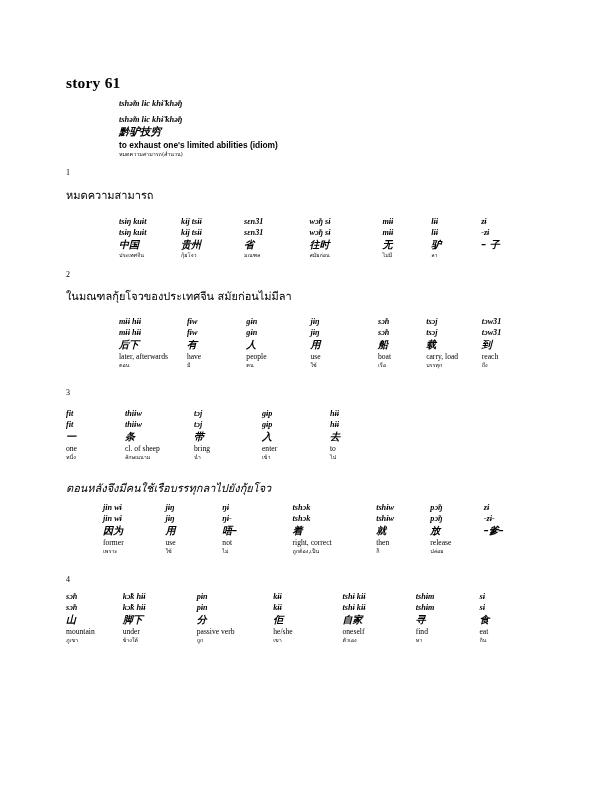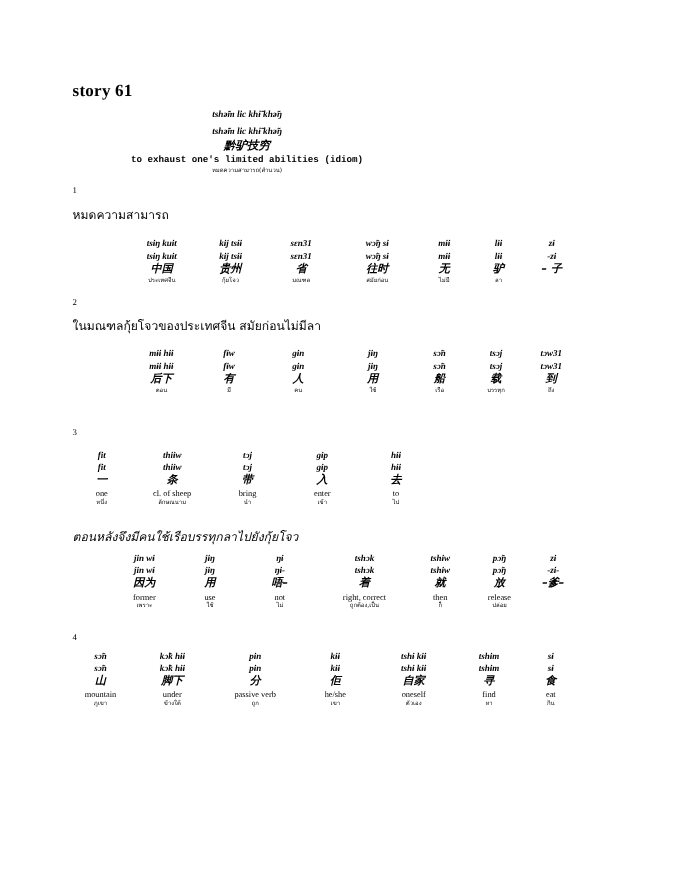--- a/index.html
+++ b/index.html
@@ -13,21 +13,20 @@
     font-family: "Liberation Serif", serif;
     color: #000000;
     position: relative;
     overflow: hidden;
   }
   .page {
     position: relative;
     width: 528px;
     height: 792px;
     padding: 0;
-    text-align: center;
   }
   .title {
     position: absolute;
     left: 66px;
     top: 74px;
     font-family: "Liberation Serif", serif;
     font-weight: bold;
     font-size: 15.5px;
     letter-spacing: 0.2px;
   }
@@ -105,21 +104,21 @@
     margin-bottom: 1px;
   }
   .idiom .l-han {
     font-family: Liberation Serif, serif;
     font-weight: bold;
     font-style: italic;
     font-size: 10.5px;
     margin-bottom: 1px;
   }
   .idiom .l-eng {
-    font-family: Liberation Mono, monospace;
+    font-family: Liberation Sans, sans-serif;
     font-weight: bold;
     font-size: 8.4px;
   }
   .idiom .l-thai {
     font-family: "DejaVu Sans", sans-serif;
     font-size: 5.4px;
   }
 </style>
 </head>
 <body>
@@ -205,20 +204,29 @@
         <td>tɔw31</td>
       </tr>
       <tr class="row-han">
         <td>后下</td>
         <td>有</td>
         <td>人</td>
         <td>用</td>
         <td>船</td>
         <td>载</td>
         <td>到</td>
+      </tr>
+      <tr class="row-eng">
+        <td>later, afterwards</td>
+        <td>have</td>
+        <td>people</td>
+        <td>use</td>
+        <td>boat</td>
+        <td>carry, load</td>
+        <td>reach</td>
       </tr>
       <tr class="row-thai">
         <td>ตอน</td>
         <td>มี</td>
         <td>คน</td>
         <td>ใช้</td>
         <td>เรือ</td>
         <td>บรรทุก</td>
         <td>ถึง</td>
       </tr>

